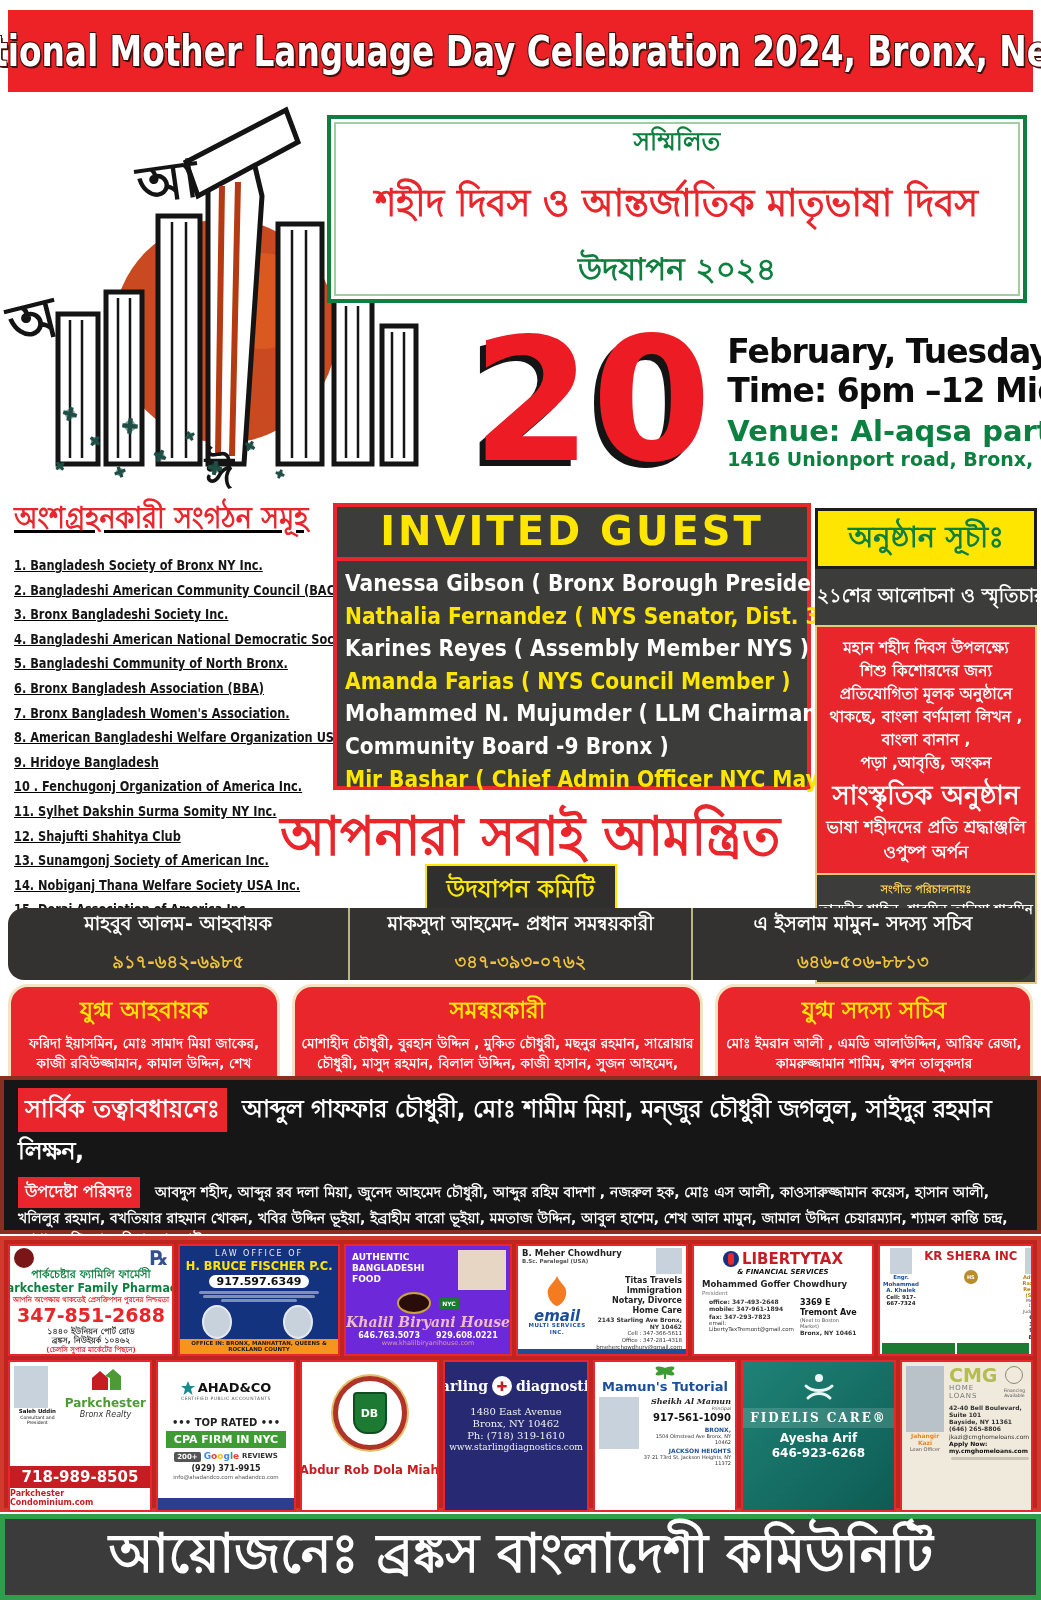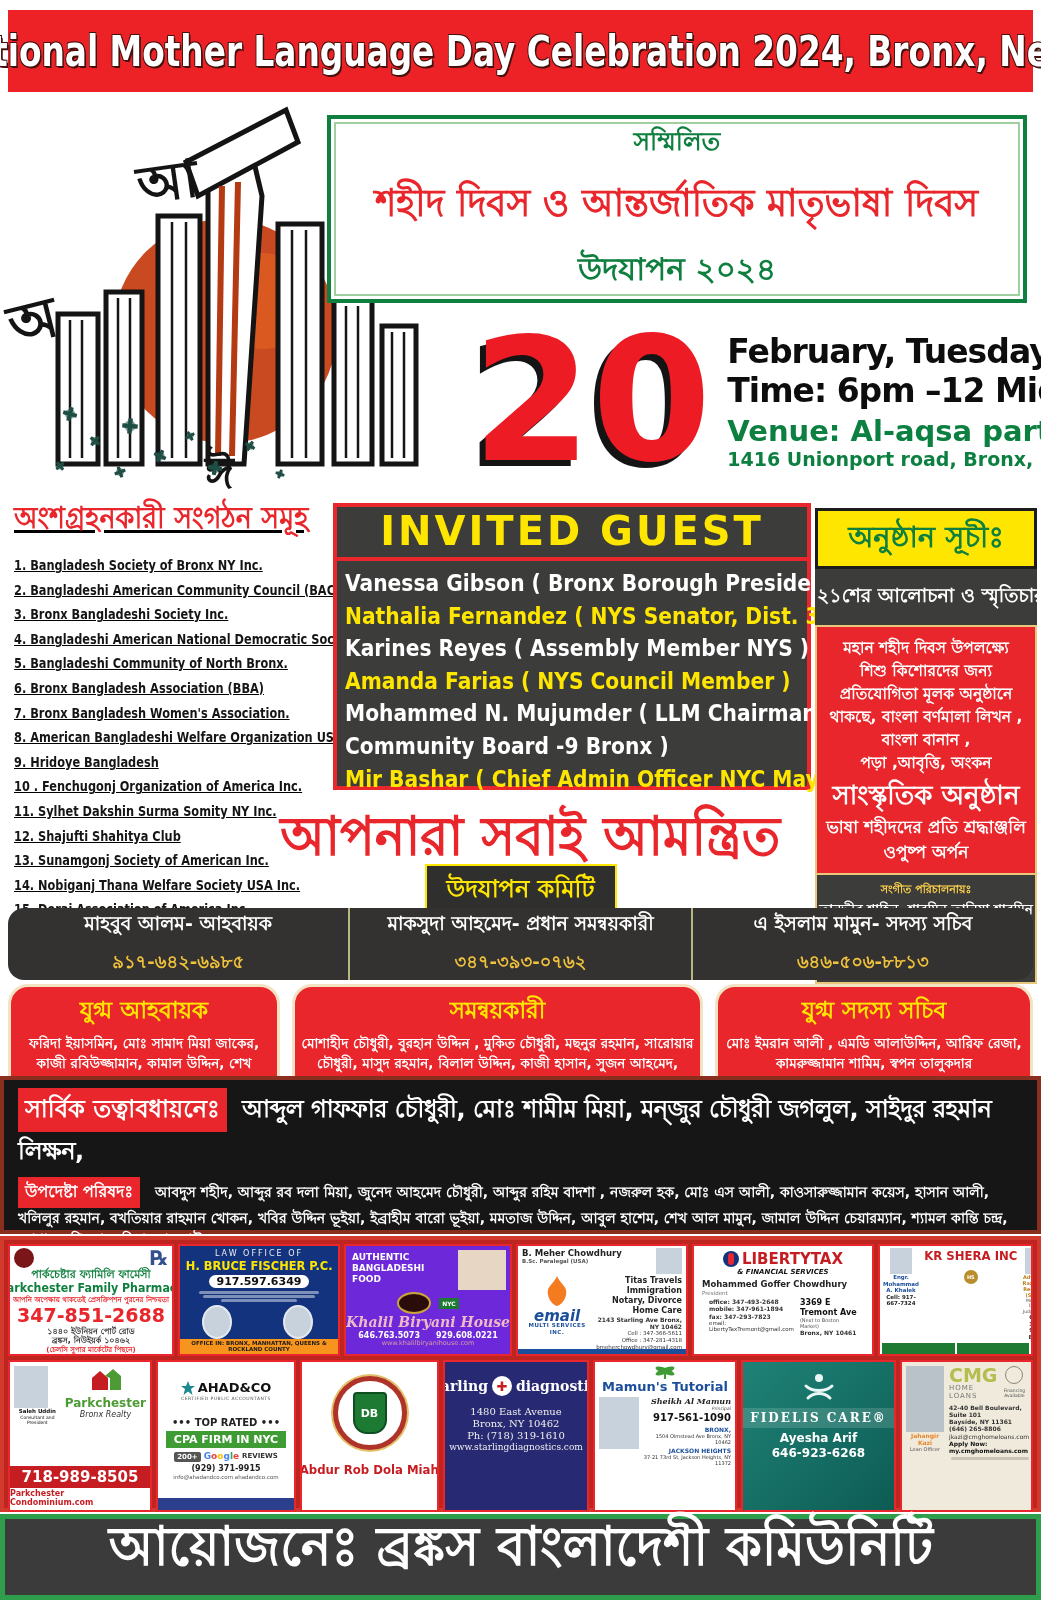--- a/index.html
+++ b/index.html
@@ -97,21 +97,21 @@
   
   .ad-re{flex:0 0 144px;} .ad-ah{flex:0 0 140px;} .ad-do{flex:0 0 139px;} .ad-st{flex:0 0 146px;background:#272a72;}
   .ad-ma{flex:0 0 144px;} .ad-fc{flex:0 0 155px;background:linear-gradient(135deg,#1f8276,#0d5c54);} .ad-cm{flex:1;background:#efeadb;}
 
   .ad .s{line-height:1.2;}
   .ovalph{border-radius:50%;background:#c8d2dc;border:2px solid #e5e9ef;}
   .rectph{background:#c8d2dc;}
 
   
   .footerbar{position:absolute;left:0;top:1514px;width:1041px;height:86px;background:#3b3b3b;border:5px solid #2f9e4c;box-sizing:border-box;
-    display:flex;align-items:flex-end;justify-content:center;}
+    display:flex;align-items:center;justify-content:center;}
   .footerbar .t{color:#fff;font-size:54px;font-weight:800;white-space:nowrap;transform:scaleX(.95);}
 </style>
 </head>
 <body>
 
 <div class="poster">
 
   <div class="banner">
     <div class="t">International Mother Language Day Celebration 2024, Bronx, New York.</div>
   </div>

